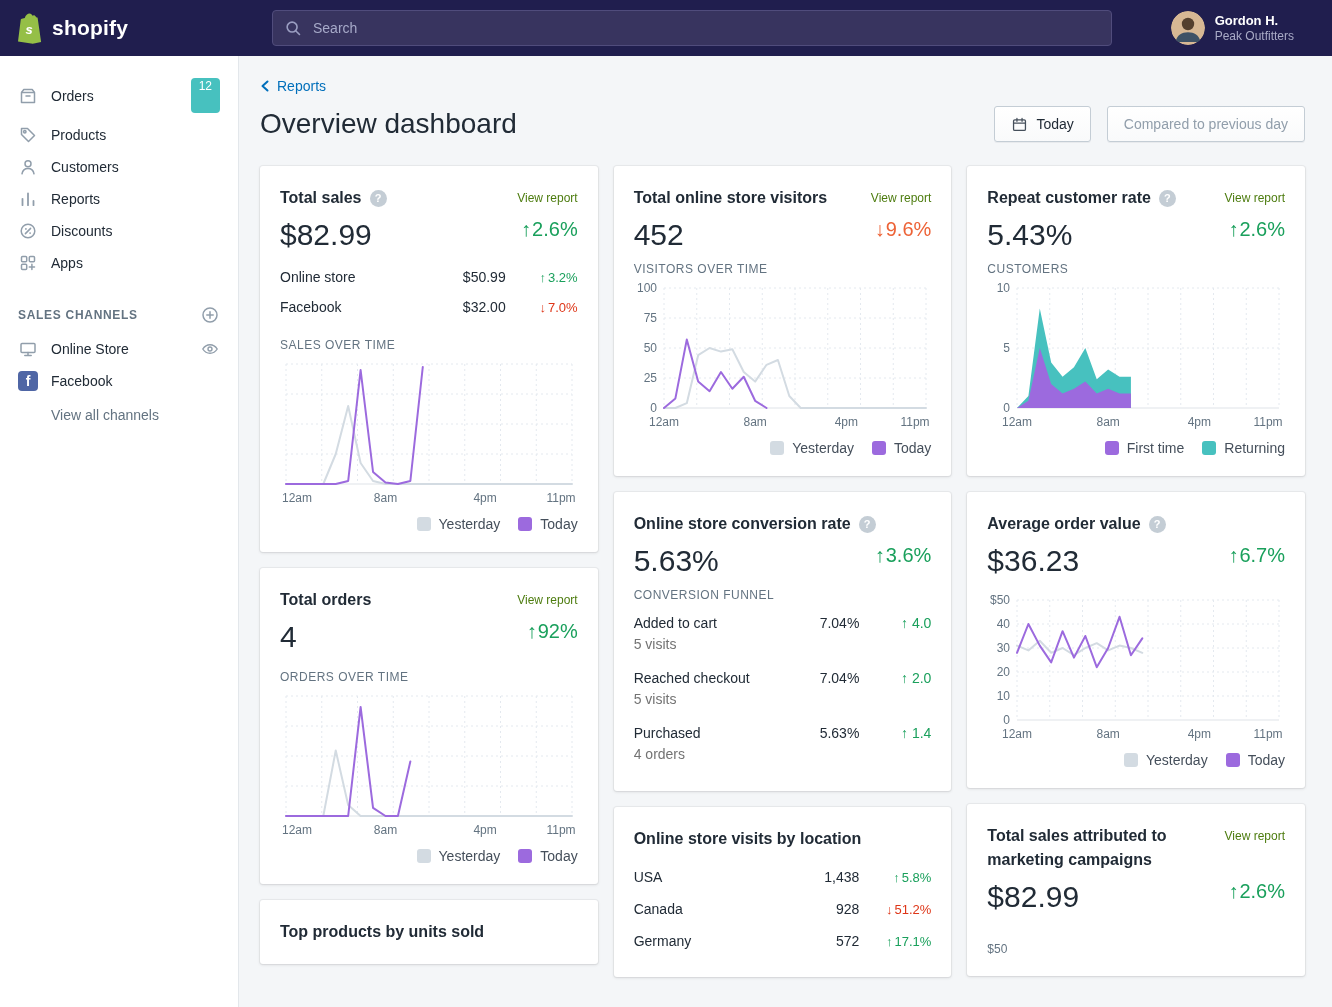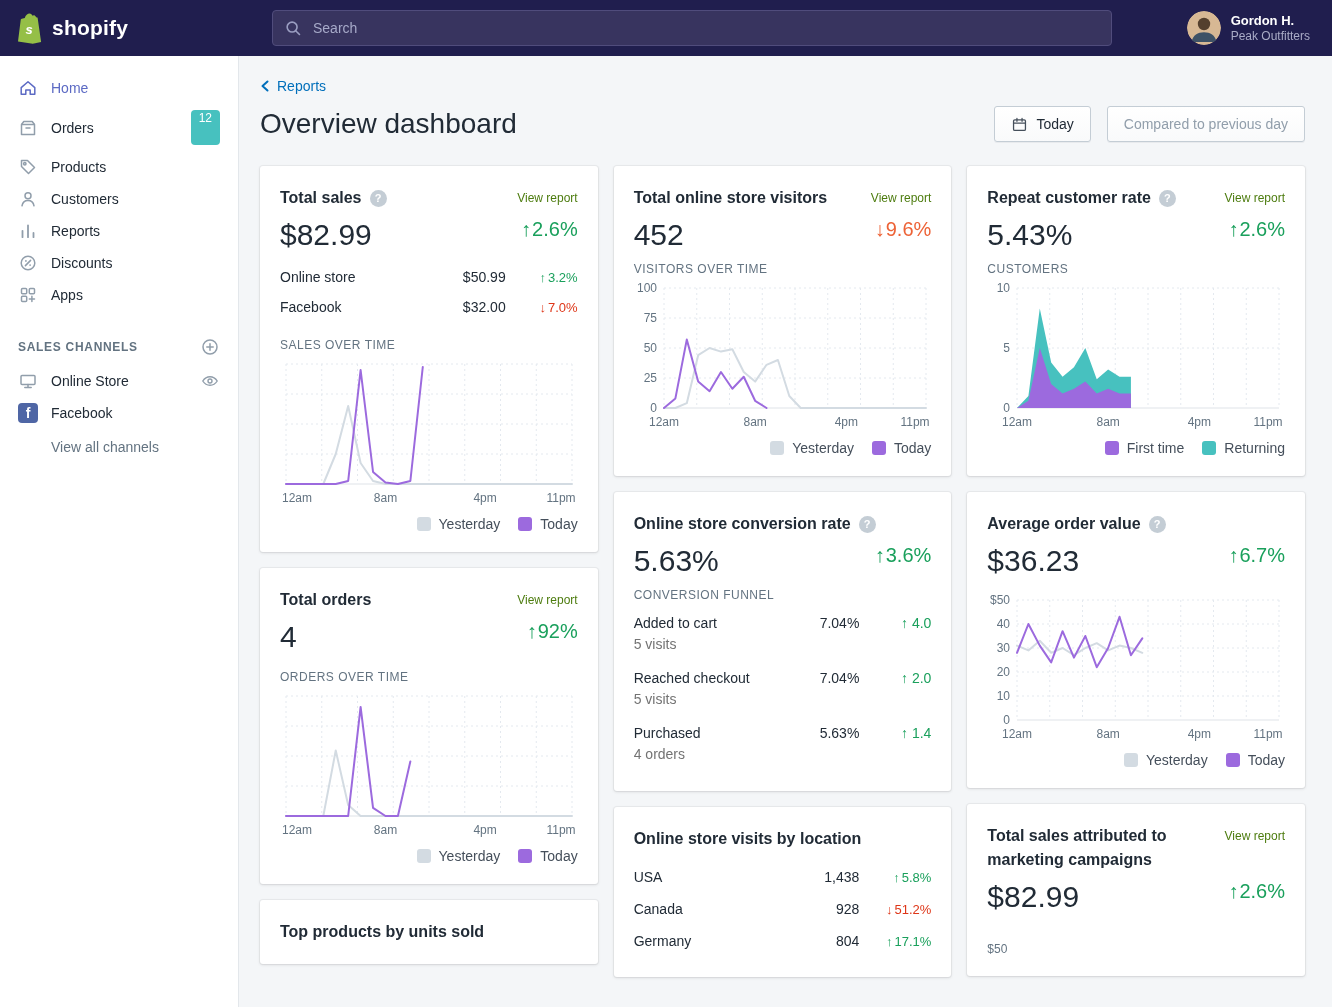--- a/index.html
+++ b/index.html
@@ -11,21 +11,21 @@
   }
   
   .topbar { height:56px; background:#201e4e; display:flex; align-items:center; }
   .logo-area { width:239px; flex:none; display:flex; align-items:center; gap:9px; padding-left:16px; }
   .logo-text { color:#fff; font-size:21px; font-weight:700; letter-spacing:.2px; }
   .search-wrap { flex:1; display:flex; padding-left:33px; }
   .search { flex:1; max-width:840px; height:36px; background:#38345f; border:1px solid #504c7c;
     border-radius:4px; display:flex; align-items:center; gap:9px; padding:0 11px; }
   .search input { flex:1; background:transparent; border:none; outline:none; color:#e4e5f0; font-size:14px; font-family:inherit; }
   .search input::placeholder { color:#a7aac9; }
-  .user { display:flex; align-items:center; gap:10px; padding:0 22px 0 24px; }
+  .user { display:flex; align-items:center; gap:10px; padding:0 38px 0 24px; }
   .avatar { width:34px; height:34px; border-radius:50%; overflow:hidden; flex:none; }
   .user-name { color:#fff; font-size:13px; font-weight:600; line-height:16px; }
   .store-name { color:#a9abc6; font-size:12px; line-height:15px; }
   
   .layout { display:flex; height:951px; }
   .sidebar { width:239px; flex:none; background:#fff; border-right:1px solid #e3e7eb; padding-top:16px; }
   .nav-item { display:flex; align-items:center; gap:13px; padding:6px 18px; font-size:14px; font-weight:500;
     color:#212b36; cursor:pointer; }
   .nav-item .icn-box { color:#919eab; display:flex; }
   .nav-item.active { color:#5c6ac4; }
@@ -124,28 +124,20 @@
     <span>
       <div class="user-name">Gordon H.</div>
       <div class="store-name">Peak Outfitters</div>
     </span>
   </div>
 </div>
 
 <div class="layout">
 
   <div class="sidebar">
-    <div class="nav-item active">
-      <span class="icn-box">
-          <svg class="icn" viewBox="0 0 20 20">
-            <path d="M3.2 9.6 10 3.8l6.8 5.8v6.6h-4.6v-4.2H7.8v4.2H3.2z" fill="none" stroke="currentColor" stroke-width="1.5" stroke-linejoin="round"></path>
-          </svg>
-        </span>
-      <span>Home</span>
-    </div>
     <div class="nav-item">
       <span class="icn-box">
           <svg class="icn" viewBox="0 0 20 20" fill="none" stroke="currentColor" stroke-width="1.5">
             <path d="M3.5 6.5h13v10h-13z" stroke-linejoin="round"></path>
             <path d="M3.5 6.5 5.8 3.5h8.4l2.3 3" stroke-linejoin="round"></path>
             <path d="M8 10h4" stroke-linecap="round"></path>
           </svg>
         </span>
       <span>Orders</span>
       <span class="badge">12</span>
@@ -506,21 +498,21 @@
           <div class="loc-row">
             <span class="loc-label">Canada</span>
             <span class="loc-value">928</span>
             <span class="loc-delta neg">
                 <span>↓</span>
                 <span>51.2%</span>
               </span>
           </div>
           <div class="loc-row">
             <span class="loc-label">Germany</span>
-            <span class="loc-value">804</span>
+            <span class="loc-value">572</span>
             <span class="loc-delta pos">
                 <span>↑</span>
                 <span>17.1%</span>
               </span>
           </div>
         </div>
       </div>
 
       <div class="col">
         <div class="card">

